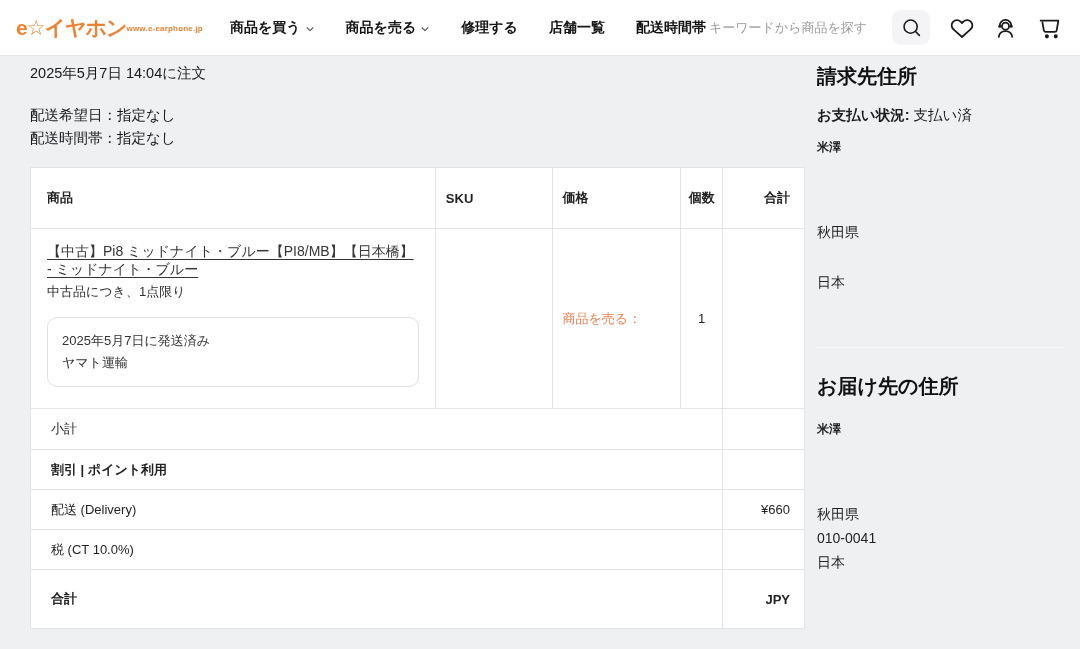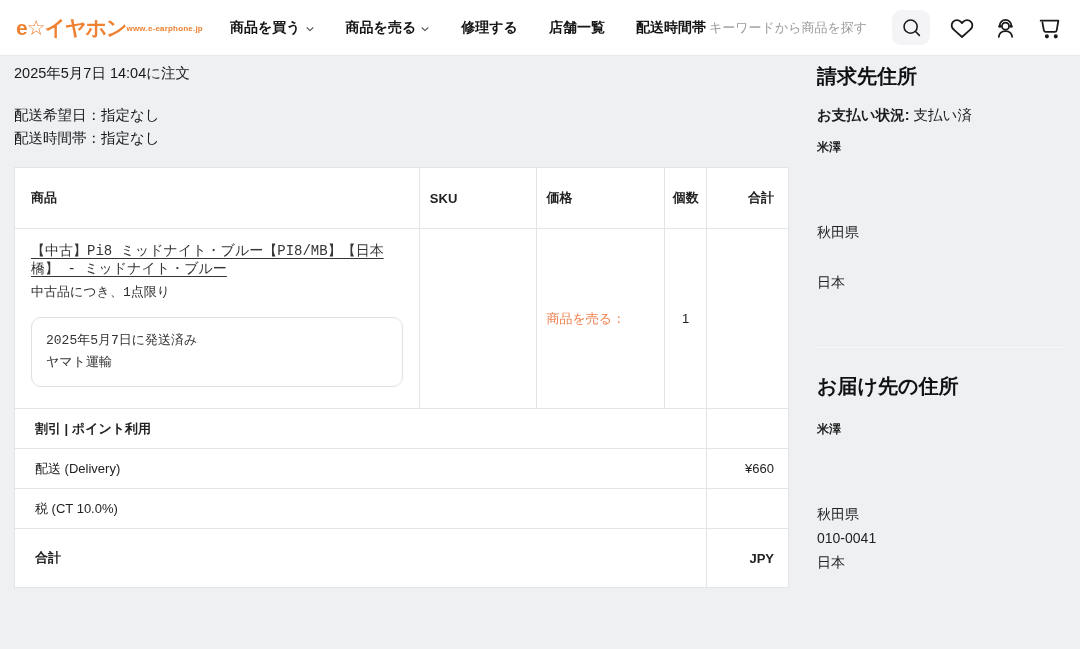--- a/index.html
+++ b/index.html
@@ -27,21 +27,21 @@
   .search-input{border:0;outline:0;background:transparent;width:168px;font-size:13px;color:#333;
     font-family:inherit;}
   .search-input::placeholder{color:#9b9b9e;}
   .search-pill{width:38px;height:35px;border:0;border-radius:9px;background:#f4f4f6;display:flex;
     align-items:center;justify-content:center;cursor:pointer;margin-left:-4px;}
   .hicon{width:25px;height:25px;display:flex;align-items:center;justify-content:center;cursor:pointer;}
   .hicon svg,.search-pill svg{display:block;}
 
   
   .page-body{position:relative;height:593px;}
-  .main-col{position:absolute;left:14px;top:0;width:775px;}
+  .main-col{position:absolute;left:30px;top:0;width:775px;}
   .side-col{position:absolute;left:817px;top:0;width:246px;}
 
   .order-date{margin-top:8px;font-size:14.5px;color:#17181a;}
   .delivery-pref{margin-top:21px;font-size:14.5px;line-height:23px;color:#17181a;}
 
   
   .order-table{margin-top:17px;background:#fff;border:1px solid var(--border);width:775px;}
   .trow{display:flex;border-top:1px solid var(--border);}
   .trow:first-child{border-top:0;}
   .cell{padding:0 16px;}
@@ -49,21 +49,21 @@
   .c-sku{width:117px;border-left:1px solid var(--border);}
   .c-price{width:129px;border-left:1px solid var(--border);}
   .c-qty{width:42px;border-left:1px solid var(--border);}
   .c-total{width:82px;border-left:1px solid var(--border);}
   .t-head{height:60px;font-size:13px;font-weight:700;color:#222;}
   .t-head .cell{display:flex;align-items:center;}
   .t-head .c-sku,.t-head .c-price{padding-left:10px;}
   .t-head .c-qty{justify-content:center;text-align:center;padding:0 6px;line-height:16px;}
   .t-head .c-total{justify-content:flex-end;padding-right:14px;}
   .t-item{height:180px;font-size:13px;}
-  .t-item .c-prod{padding:13px 16px;font-family:Liberation Mono, monospace;}
+  .t-item .c-prod{padding:13px 16px;}
   .prod-link{display:block;font-size:14px;line-height:18px;color:#353537;text-decoration:underline;
     text-underline-offset:3px;cursor:pointer;}
   .prod-note{margin-top:5px;font-size:13px;color:#2e2e30;}
   .ship-box{margin-top:16px;border:1px solid #dfe0e2;border-radius:10px;padding:12px 14px 12px;
     font-size:13px;line-height:22px;color:#333;background:#fff;}
   .t-item .c-price{display:flex;align-items:center;padding-left:10px;}
   .price-orange{color:var(--price-orange);font-size:13px;}
   .t-item .c-qty{display:flex;align-items:center;justify-content:center;color:#222;}
   .t-sum{font-size:13px;color:#222;}
   .s-label{width:693px;display:flex;align-items:center;padding-left:20px;}
@@ -176,20 +176,24 @@
           </div>
         </div>
         <div class="cell c-sku"></div>
         <div class="cell c-price">
           <span class="price-orange">商品を売る：</span>
         </div>
         <div class="cell c-qty">1</div>
         <div class="cell c-total"></div>
       </div>
 
+      <div class="trow t-sum h41">
+        <div class="s-label">小計</div>
+        <div class="s-value"></div>
+      </div>
       <div class="trow t-sum h40">
         <div class="s-label bold">割引 | ポイント利用</div>
         <div class="s-value"></div>
       </div>
       <div class="trow t-sum h40">
         <div class="s-label">配送 (Delivery)</div>
         <div class="s-value">¥660</div>
       </div>
       <div class="trow t-sum h40">
         <div class="s-label">税 (CT 10.0%)</div>

